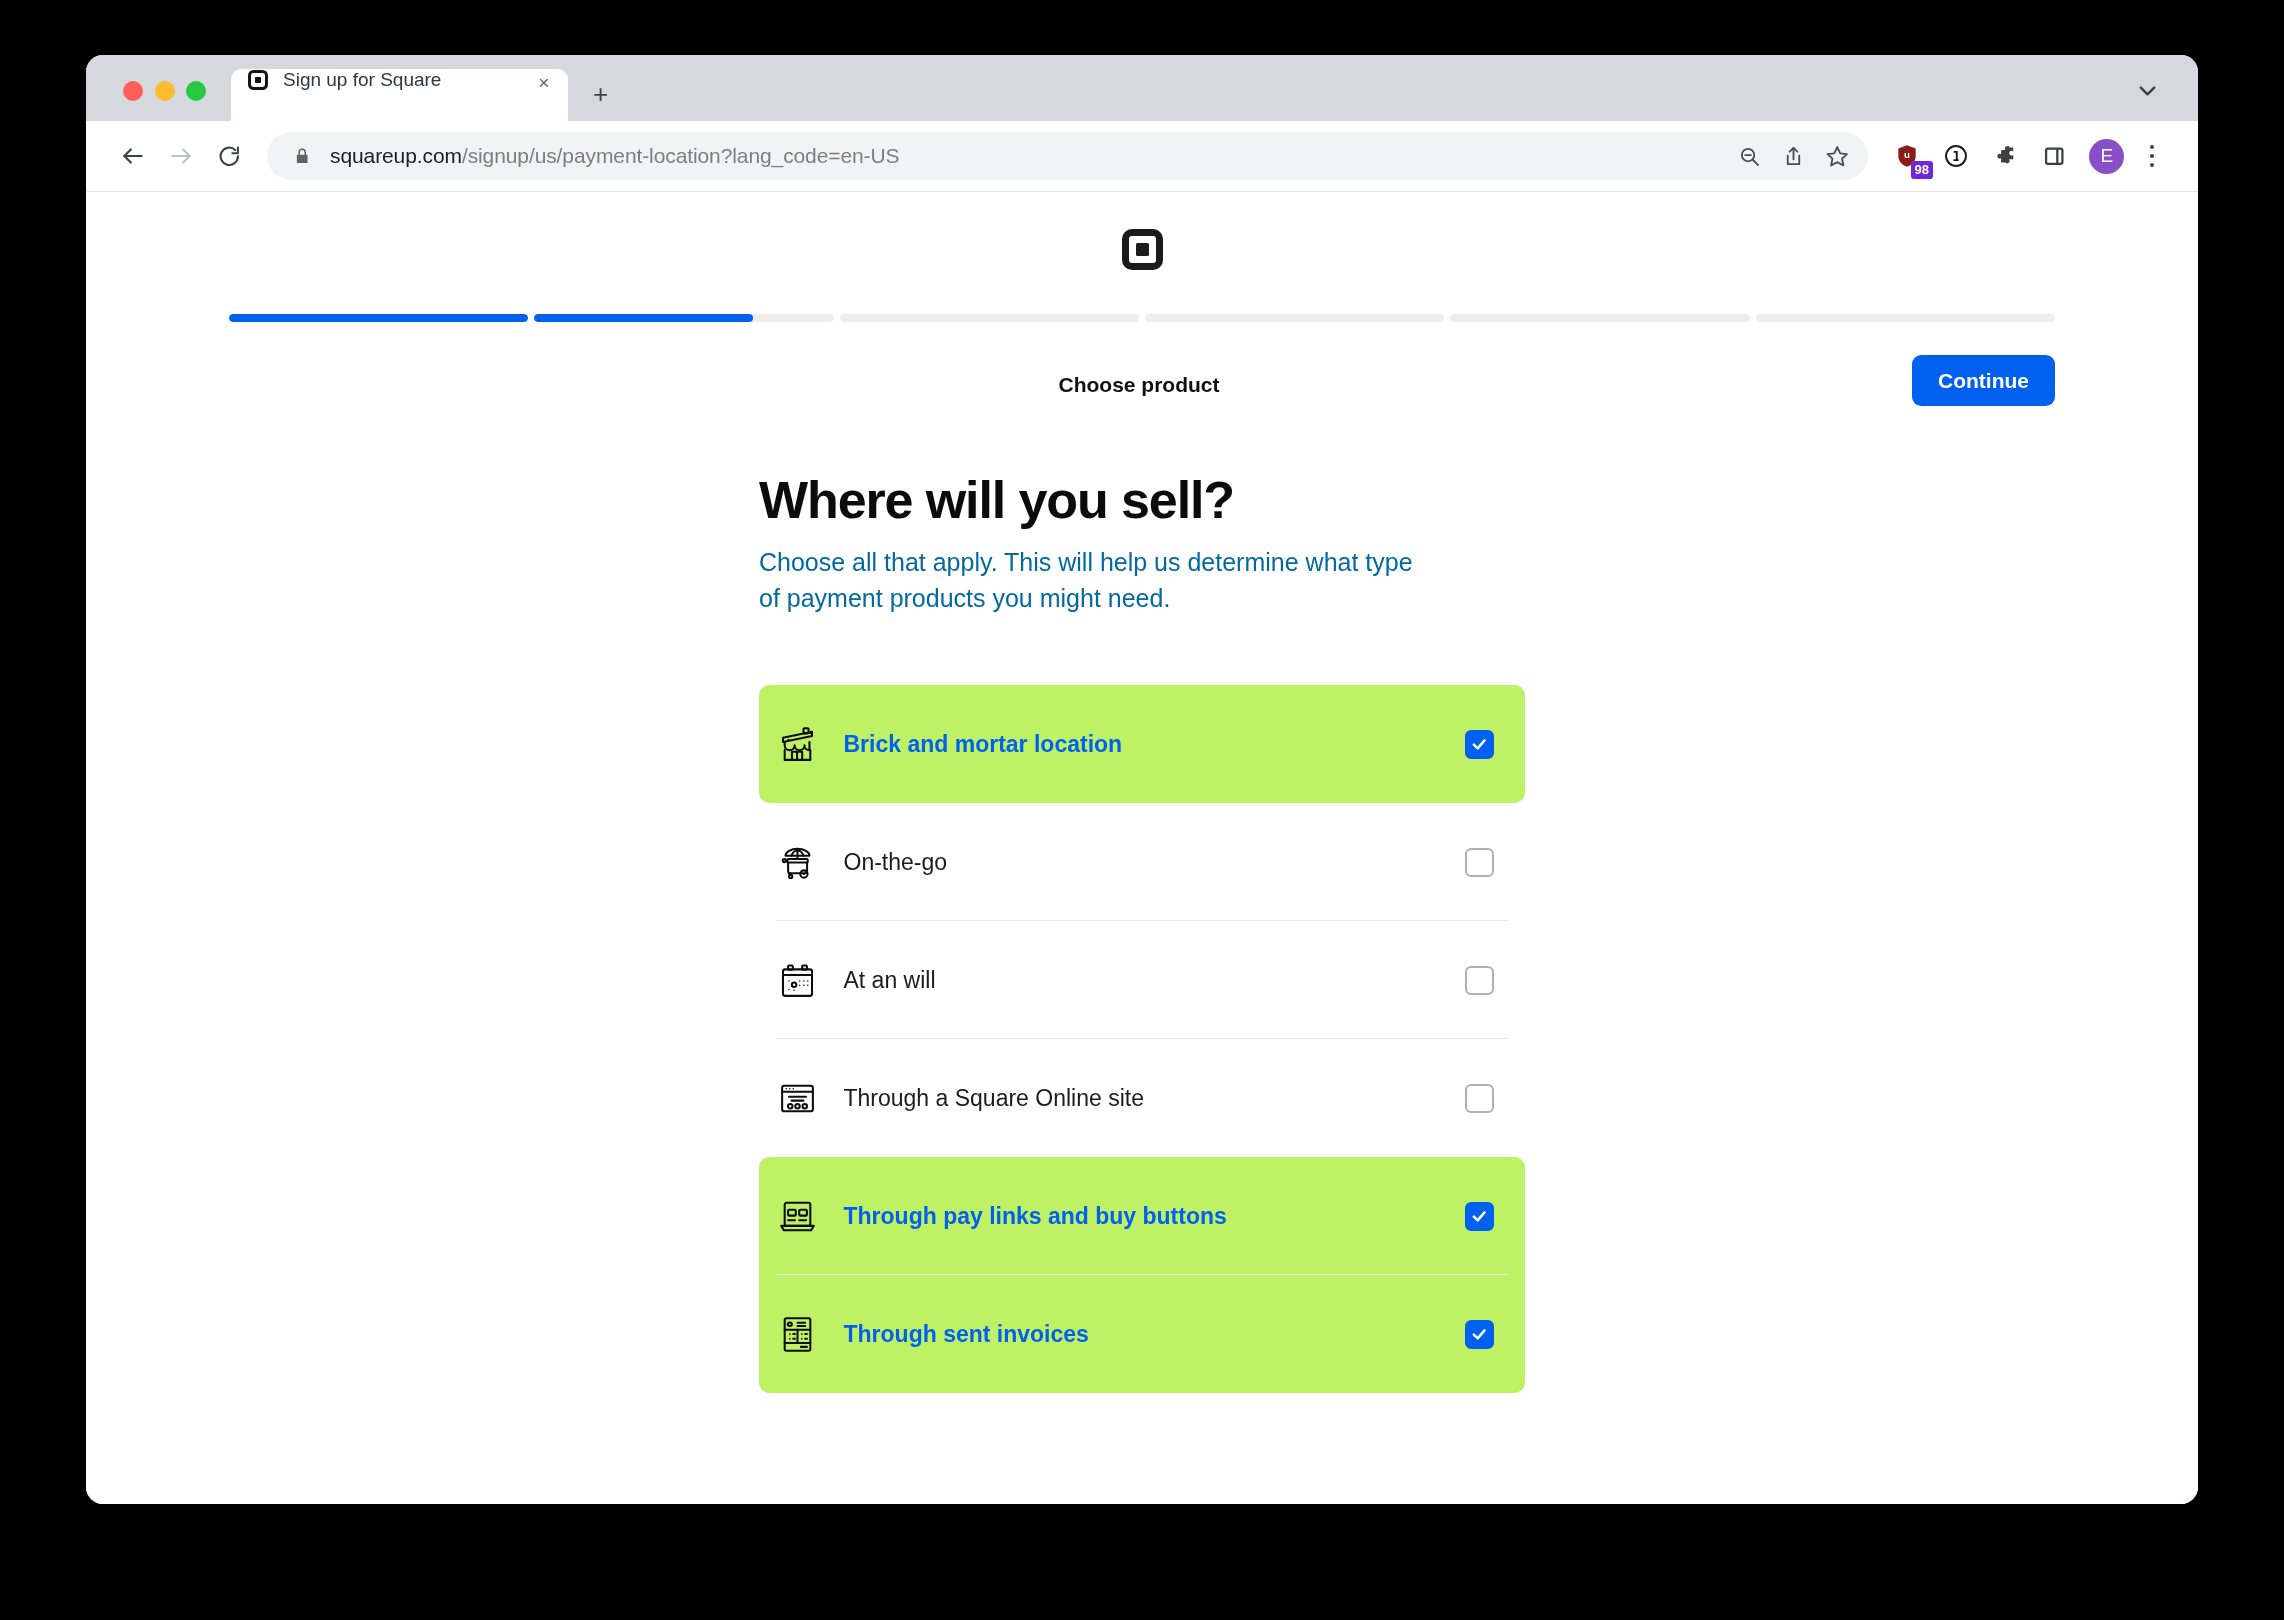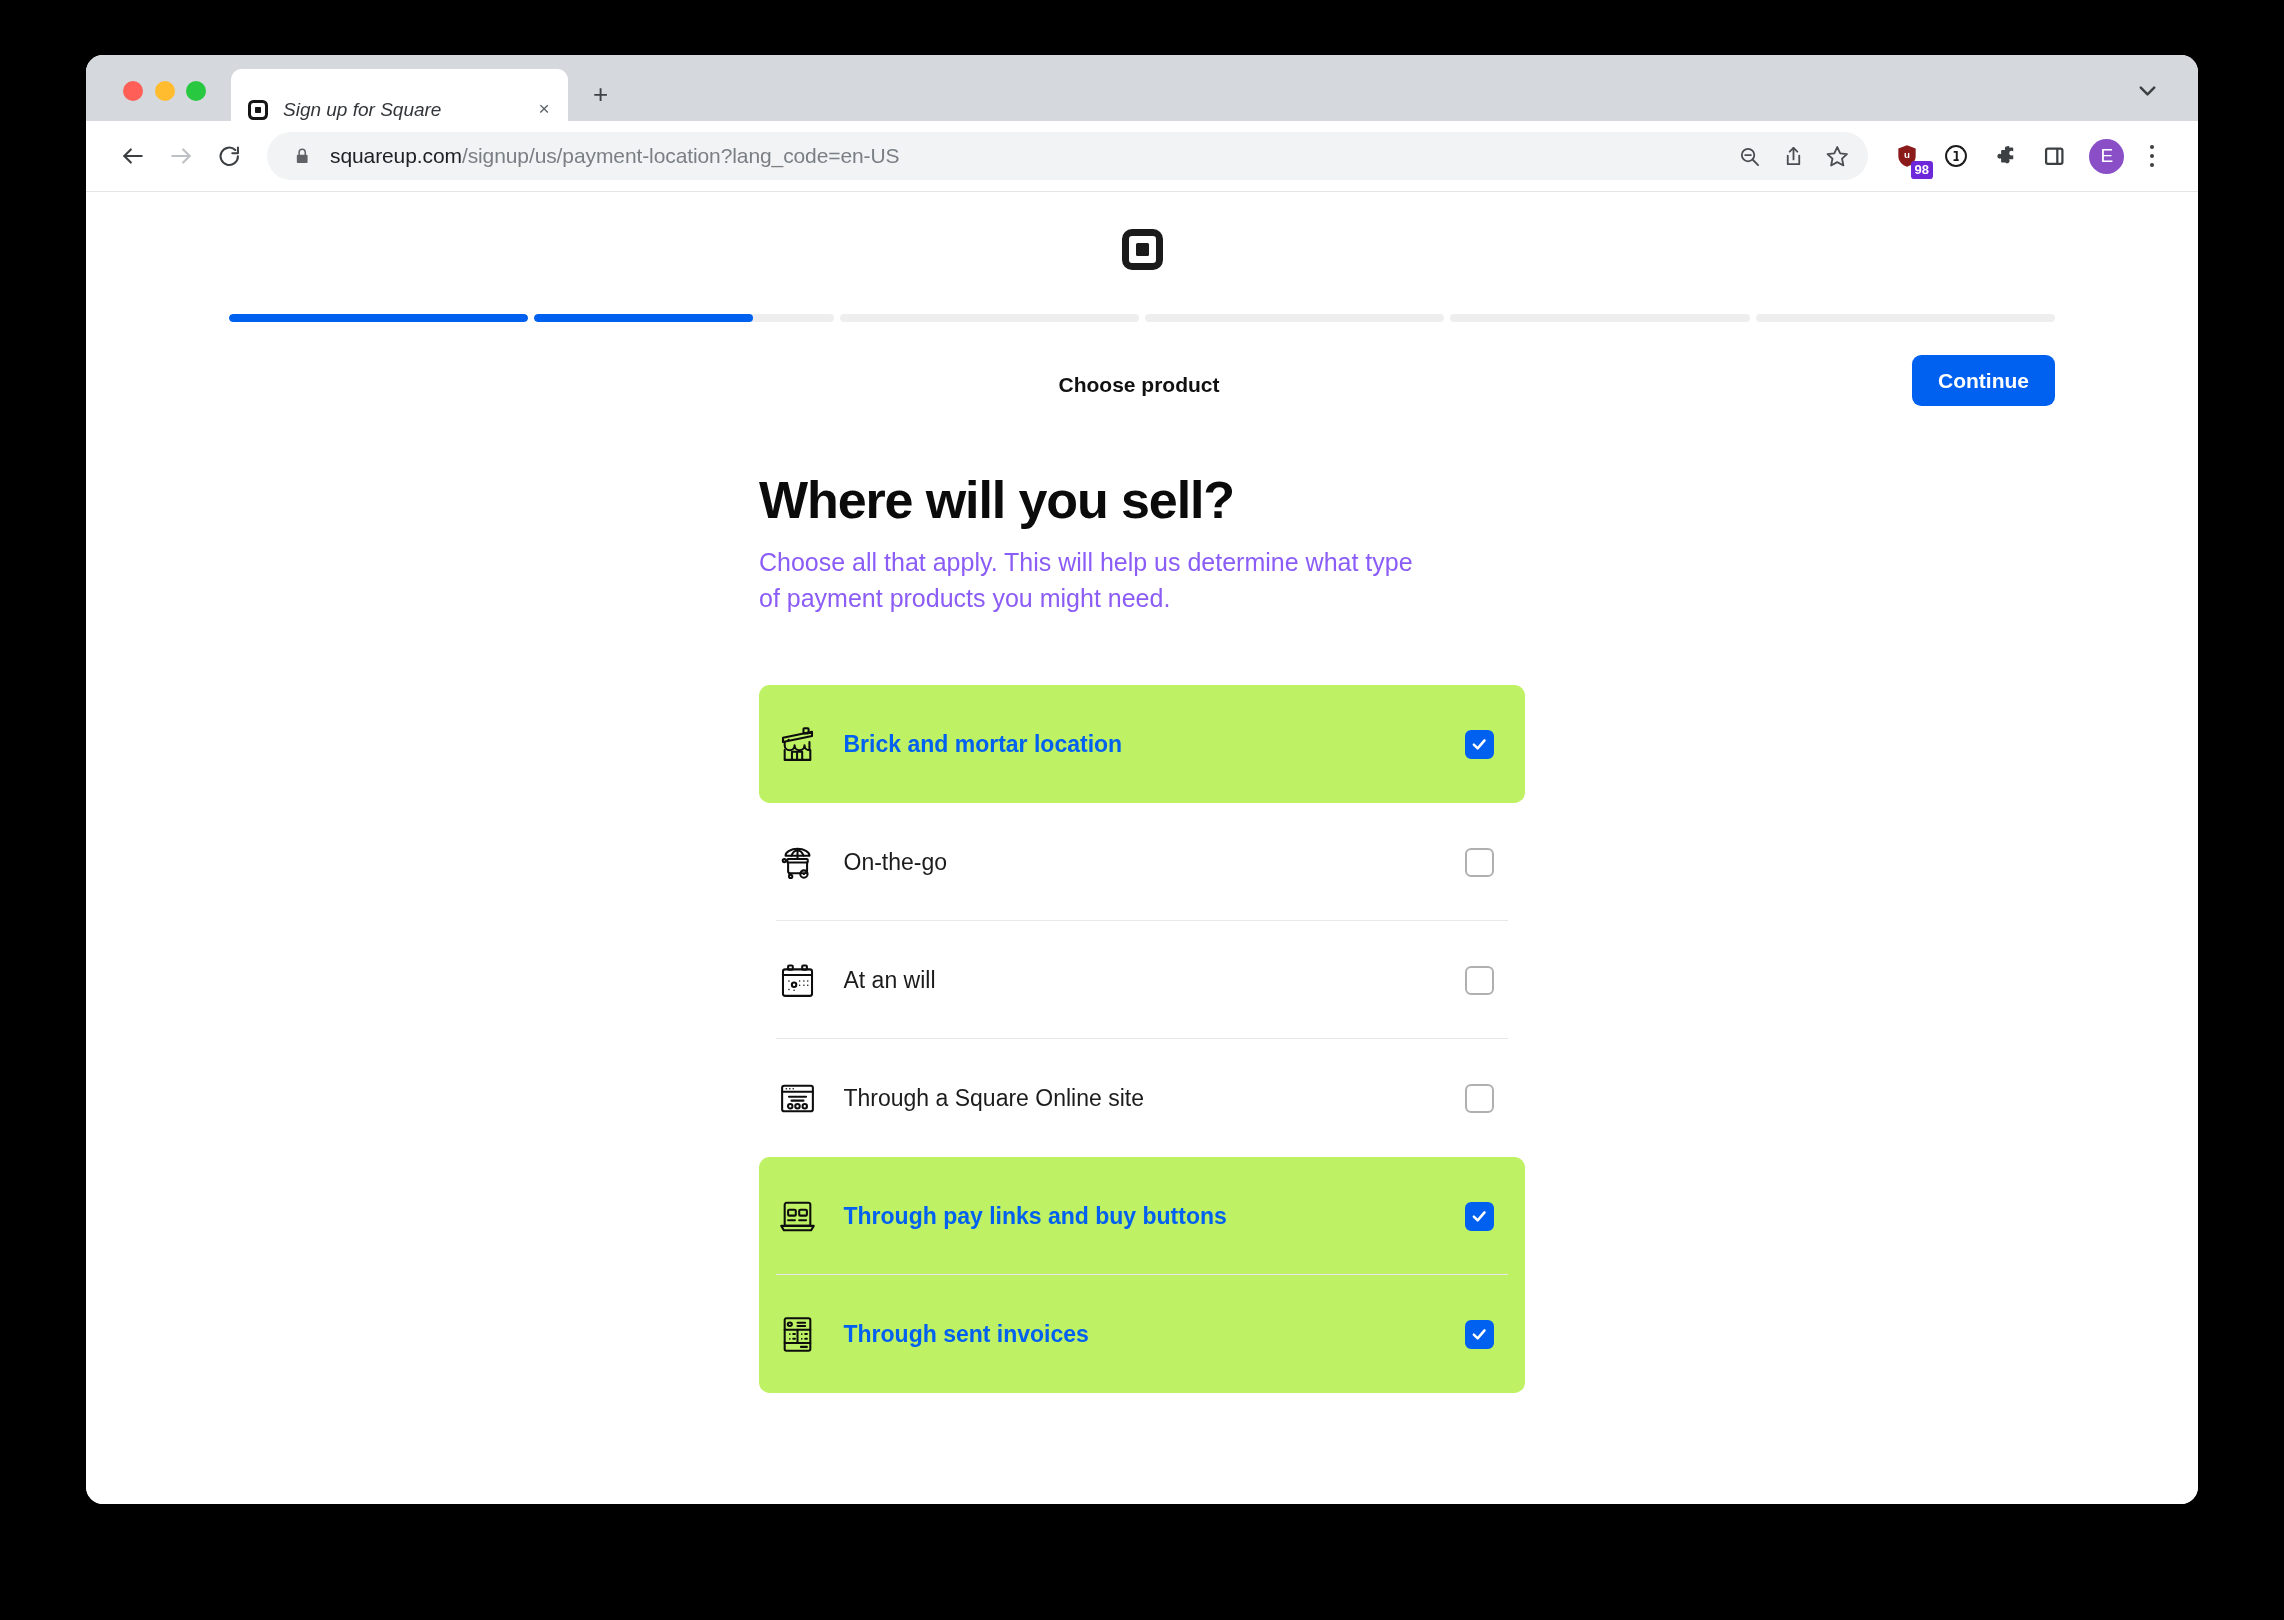--- a/index.html
+++ b/index.html
@@ -43,25 +43,24 @@
   .tl-yellow { background: #febc2e; }
   .tl-green  { background: #28c840; }
 
   #tab-active {
     margin-left: 24.5px;
     height: 52px;
     width: 337px;
     background: #ffffff;
     border-radius: 10.7px 10.7px 0 0;
     display: flex;
-    align-items: flex-end;
+    align-items: flex-start;
     padding: 0 10.7px 0 17px;
     box-sizing: border-box;
     position: relative;
-    font-style: italic;
   }
   .tab-favicon {
     width: 21.5px; height: 21.5px;
     flex: 0 0 auto;
     display: flex; align-items: center; justify-content: center;
   }
   .sq-logo {
     width: 20px; height: 20px;
     border: 3.8px solid #151515;
     border-radius: 5.4px;
@@ -287,21 +286,21 @@
   #page-title {
     font-size: 52px;
     font-weight: bold;
     color: #0b0b0b;
     letter-spacing: -1.1px;
     margin: 0 0 17px 0;
     line-height: 1.08;
   }
   #page-subtitle {
     font-size: 25px;
-    color: #8b5cf6;
+    color: #0369a1;
     line-height: 1.42;
     margin: 0;
     max-width: 674px;
   }
 
   #options-list {
     margin-top: 69px;
     width: 766px;
   }
   .option-row {

